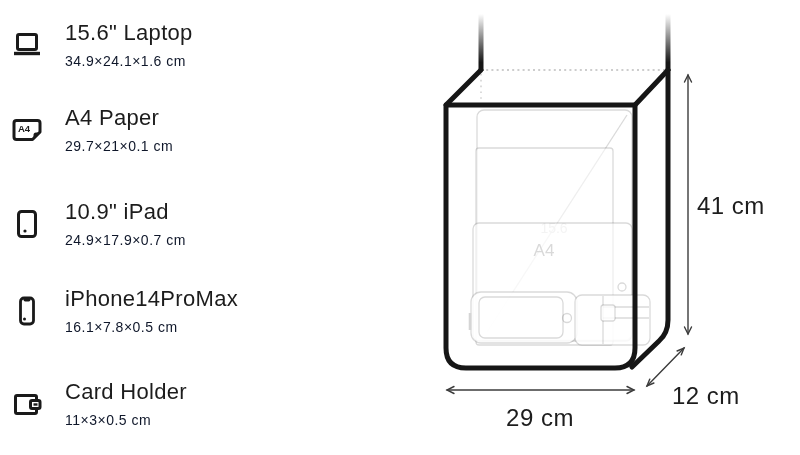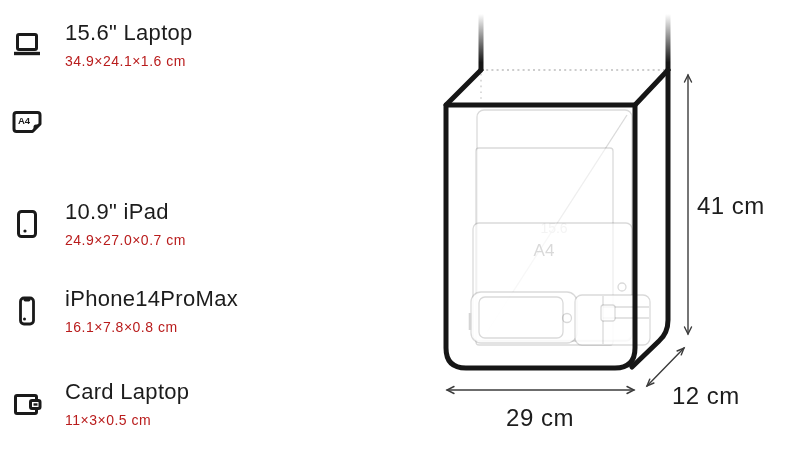--- a/index.html
+++ b/index.html
@@ -24,21 +24,21 @@
   .item-row.r3 { top: 286px; }
   .item-row.r4 { top: 379px; }
   .item-icon { width: 34px; height: 34px; flex: 0 0 34px; }
   .item-text { display: flex; flex-direction: column; }
   .item-title {
     font-size: 22px; line-height: 26px; color: #1c1c1c;
     letter-spacing: 0.3px; font-weight: 400;
   }
   .item-dims {
     margin-top: 7px;
-    font-size: 14px; line-height: 16px; color: #b91c1c;
+    font-size: 14px; line-height: 16px; color: #0f172a;
     letter-spacing: 0.5px;
   }
 
   
   .diagram-wrap { position: absolute; left: 380px; top: 0; width: 420px; height: 455px; }
   .dim-label { font-size: 24px; fill: #1d1d1d; letter-spacing: 0.5px; }
   .ghost { stroke: rgba(0,0,0,0.15); stroke-width: 1.3; }
   .ghost-fill { fill: rgba(255,255,255,0.55); }
   .ghost-fill-strong { fill: rgba(255,255,255,0.82); }
   .outline { stroke: #161616; stroke-width: 5; fill: none; stroke-linejoin: round; }
@@ -62,54 +62,56 @@
       </div>
     </div>
 
     <div class="item-row r1">
       <svg class="item-icon" viewBox="0 0 34 34">
         <path d="M30 19 V 10 a2.5 2.5 0 0 0 -2.5 -2.5 H 6.5 A2.5 2.5 0 0 0 4 10 v 14 a2.5 2.5 0 0 0 2.5 2.5 H 22.5 Z" fill="none" stroke="#1a1a1a" stroke-width="3" stroke-linejoin="round"></path>
         <path d="M23.5 27 v-5 a2.5 2.5 0 0 1 2.5 -2.5 h 5 z" fill="#1a1a1a"></path>
         <text x="8" y="18.5" font-size="9.5" font-weight="bold" fill="#1a1a1a" font-family="Liberation Sans, sans-serif">A4</text>
       </svg>
       <div class="item-text">
+        <div class="item-title">A4 Paper</div>
+        <div class="item-dims">29.7×21×0.1 cm</div>
       </div>
     </div>
 
     <div class="item-row r2">
       <svg class="item-icon" viewBox="0 0 34 34">
         <rect x="8.5" y="4.5" width="17" height="25" rx="3" fill="none" stroke="#1a1a1a" stroke-width="3"></rect>
         <circle cx="15" cy="24" r="1.6" fill="#1a1a1a"></circle>
       </svg>
       <div class="item-text">
         <div class="item-title">10.9" iPad</div>
-        <div class="item-dims">24.9×27.0×0.7 cm</div>
+        <div class="item-dims">24.9×17.9×0.7 cm</div>
       </div>
     </div>
 
     <div class="item-row r3">
       <svg class="item-icon" viewBox="0 0 34 34">
         <rect x="10.5" y="4" width="13" height="26" rx="3.5" fill="none" stroke="#1a1a1a" stroke-width="2.8"></rect>
         <path d="M13.5 4.5 h7 v1.2 a1.8 1.8 0 0 1 -1.8 1.8 h-3.4 a1.8 1.8 0 0 1 -1.8 -1.8 z" fill="#1a1a1a"></path>
         <circle cx="14.5" cy="25" r="1.5" fill="#1a1a1a"></circle>
       </svg>
       <div class="item-text">
         <div class="item-title">iPhone14ProMax</div>
-        <div class="item-dims">16.1×7.8×0.8 cm</div>
+        <div class="item-dims">16.1×7.8×0.5 cm</div>
       </div>
     </div>
 
     <div class="item-row r4">
       <svg class="item-icon" viewBox="0 0 34 34">
         <rect x="5.5" y="8.5" width="21" height="18" rx="1.5" fill="none" stroke="#1a1a1a" stroke-width="3"></rect>
         <rect x="20.5" y="13.5" width="9.5" height="8" rx="1.5" fill="#ffffff" stroke="#1a1a1a" stroke-width="3"></rect>
         <line x1="23.5" y1="17.5" x2="27.5" y2="17.5" stroke="#1a1a1a" stroke-width="2.4"></line>
       </svg>
       <div class="item-text">
-        <div class="item-title">Card Laptop</div>
+        <div class="item-title">Card Holder</div>
         <div class="item-dims">11×3×0.5 cm</div>
       </div>
     </div>
   </div>
 
   <div class="diagram-wrap">
     <svg width="420" height="455" viewBox="0 0 420 455">
       <defs>
         <linearGradient id="strapFade" x1="0" y1="0" x2="0" y2="1">
           <stop offset="0" stop-color="#161616" stop-opacity="0"></stop>

